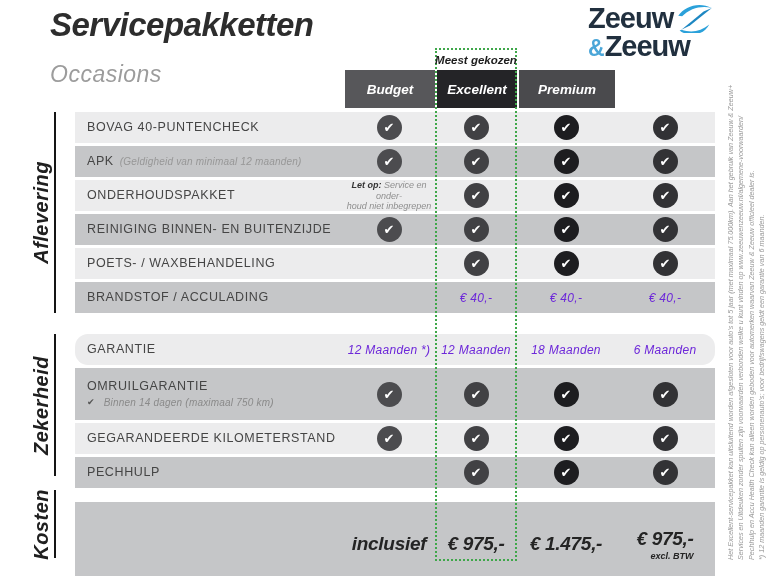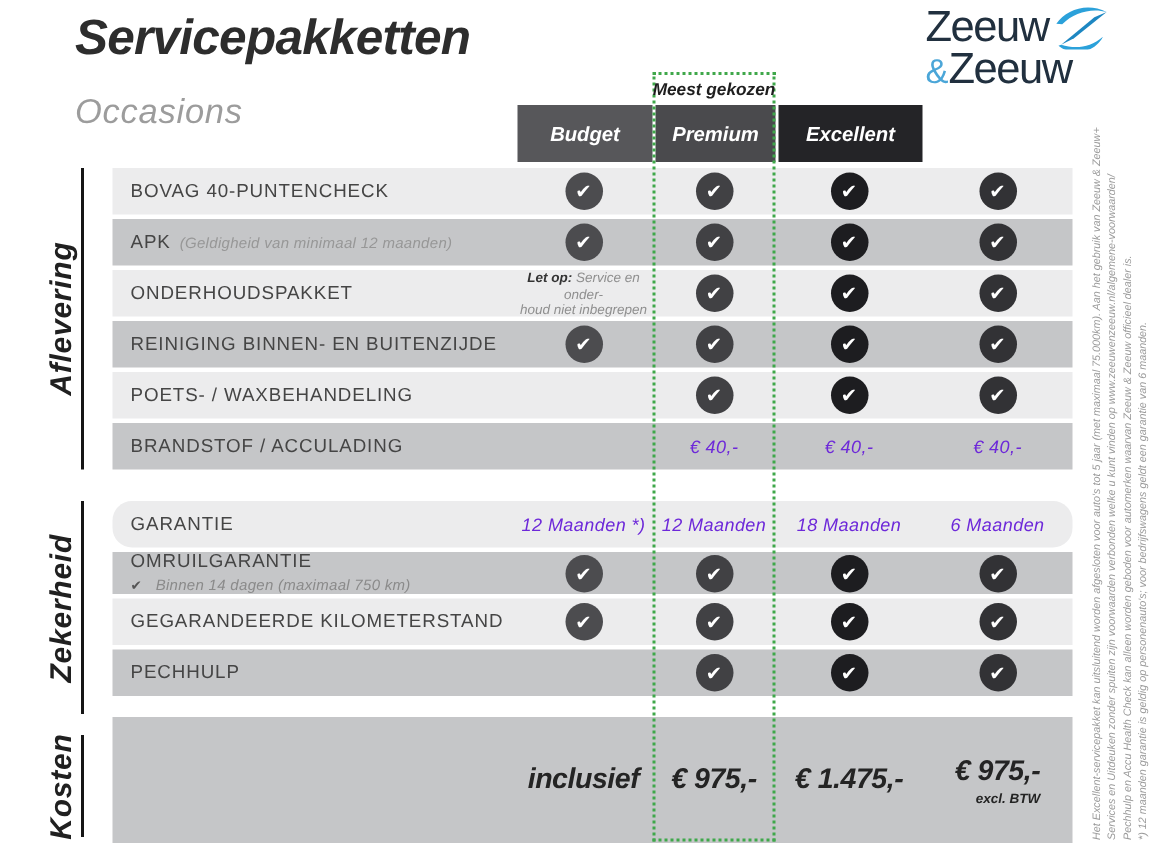--- a/index.html
+++ b/index.html
@@ -7,21 +7,21 @@
   .page {
     position: relative; width: 768px; height: 576px; background: #fff;
     font-family: "Liberation Sans", sans-serif; overflow: hidden;
   }
 
   
   .titles { position: absolute; left: 50px; top: 6px; }
   .title { font-size: 33px; font-weight: bold; font-style: italic; color: #2d2d2d; letter-spacing: -0.5px; }
   .subtitle { font-size: 23px; font-style: italic; color: #9c9c9c; margin-top: 17px; letter-spacing: 0.5px; }
 
-  .logo { position: absolute; left: 617px; top: 5px; color: #21303f; font-weight: normal; line-height: 26px; letter-spacing: -1px; }
+  .logo { position: absolute; left: 588px; top: 5px; color: #21303f; font-weight: bold; line-height: 26px; letter-spacing: -1px; }
   .logo .lrow { display: flex; align-items: flex-start; font-size: 29px; }
   .logo .lrow2 { font-size: 29px; }
   .logo .amp { color: #4ba6d8; font-size: 23px; margin-right: 1px; }
   .zmark { width: 40px; height: 30px; margin-left: 2px; margin-top: -2px; }
 
   
   .premium-outline {
     position: absolute; left: 435px; top: 48px; width: 82px; height: 513px;
     border: 2px dotted #3fa74a; pointer-events: none; z-index: 6;
   }
@@ -38,21 +38,21 @@
   .hcell {
     display: flex; align-items: center; justify-content: center; margin-left: 2px;
     color: #fff; font-weight: bold; font-style: italic; font-size: 13.5px;
   }
   .h1 { background: #57575a; } .h2 { background: #4a4a4d; }
   .h3 { background: #242427; } .h4 { background: #39393c; }
 
   .row { align-items: center; height: 31px; margin-bottom: 3px; }
   .row.light { background: #ececed; }
   .row.dark  { background: #c5c6c8; }
-  .row.tall  { height: 28px; }
+  .row.tall  { height: 52px; }
   .sec2-first { margin-top: 21px; border-radius: 13px; }
 
   .lbl { padding-left: 12px; font-size: 12.5px; color: #454545; letter-spacing: 0.6px; line-height: 13px; }
   .lbl .note { font-size: 10px; font-style: italic; color: #979797; letter-spacing: 0.2px; margin-left: 6px; }
   .lbl .sub { display: flex; align-items: center; gap: 9px; margin-top: 3px;
               font-size: 10px; font-style: italic; color: #8a8a8a; letter-spacing: 0.2px; }
   .lbl .sub .mini-chk { font-size: 9px; color: #555; font-style: normal; }
 
   .cell { display: flex; align-items: center; justify-content: center; }
   .chk {
@@ -115,22 +115,22 @@
   <div class="premium-outline"></div>
   <div class="badge">
     <span>Meest gekozen</span>
   </div>
 
   <div class="tbl">
 
     <div class="thead grid5">
       <div></div>
       <div class="hcell h1">Budget</div>
+      <div class="hcell h3">Excellent</div>
       <div class="hcell h2">Premium</div>
-      <div class="hcell h3">Excellent</div>
     </div>
 
     <div class="row grid5 light">
       <div class="lbl">BOVAG 40-PUNTENCHECK</div>
       <div class="cell">
           <span class="chk c1">✔</span>
         </div>
       <div class="cell">
           <span class="chk c2">✔</span>
         </div>

